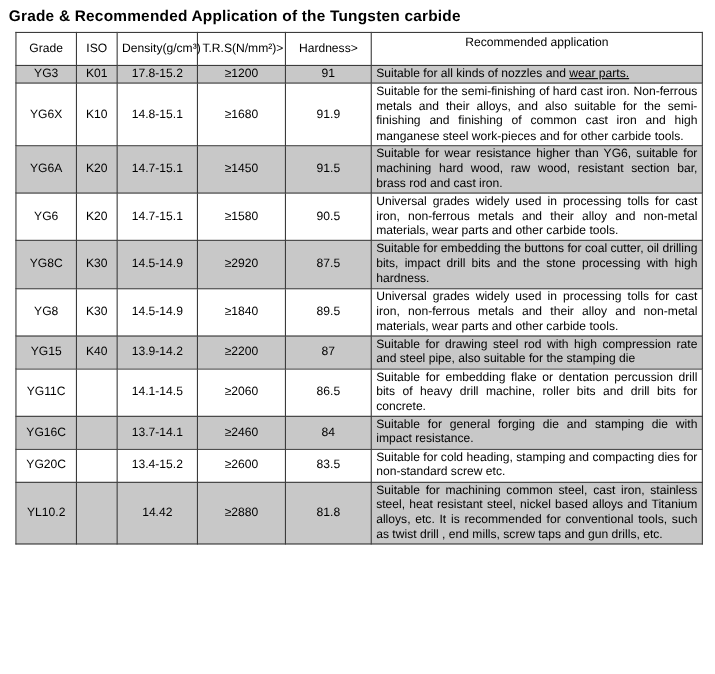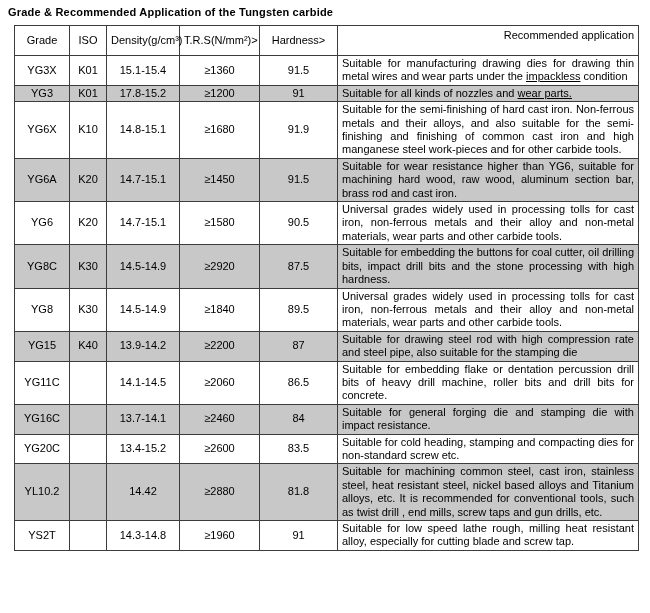--- a/index.html
+++ b/index.html
@@ -6,21 +6,21 @@
   html, body {
     margin: 0;
     padding: 0;
     width: 650px;
     height: 613px;
     background: #ffffff;
     font-family: "Liberation Sans", sans-serif;
     overflow: hidden;
   }
   .page-title {
-    font-size: 11px;
+    font-size: 14px;
     font-weight: bold;
     color: #000000;
     margin: 6px 0 7px 8px;
     letter-spacing: 0.2px;
   }
   table.carbide {
     border-collapse: collapse;
     margin-left: 14px;
     width: 624px;
     table-layout: fixed;
@@ -33,21 +33,21 @@
     color: #000000;
     vertical-align: middle;
   }
   table.carbide th {
     font-weight: normal;
     text-align: center;
     background: #ffffff;
     height: 30px;
   }
   table.carbide th.app-head {
-    text-align: right;
+    text-align: center;
     vertical-align: top;
     padding-top: 3px;
   }
   table.carbide td {
     text-align: center;
   }
   table.carbide td.app-cell {
     text-align: justify;
   }
   tr.shaded td { background: var(--shade, #c8c8c8); }
@@ -72,28 +72,20 @@
     <tr>
       <th>Grade</th>
       <th>ISO</th>
       <th>Density(g/cm³)</th>
       <th>T.R.S(N/mm²)&gt;</th>
       <th>Hardness&gt;</th>
       <th class="app-head">Recommended application</th>
     </tr>
   </thead>
   <tbody>
-      <tr>
-        <td>YG3X</td>
-        <td>K01</td>
-        <td>15.1-15.4</td>
-        <td>≥1360</td>
-        <td>91.5</td>
-        <td class="app-cell">Suitable for manufacturing drawing dies for drawing thin metal wires and wear parts under the <u>impackless</u> condition</td>
-      </tr>
       <tr class="shaded">
         <td>YG3</td>
         <td>K01</td>
         <td>17.8-15.2</td>
         <td>≥1200</td>
         <td>91</td>
         <td class="app-cell">Suitable for all kinds of nozzles and <u>wear parts.</u></td>
       </tr>
       <tr>
         <td>YG6X</td>
@@ -102,21 +94,21 @@
         <td>≥1680</td>
         <td>91.9</td>
         <td class="app-cell">Suitable for the semi-finishing of hard cast iron. Non-ferrous metals and their alloys, and also suitable for the semi-finishing and finishing of common cast iron and high manganese steel work-pieces and for other carbide tools.</td>
       </tr>
       <tr class="shaded">
         <td>YG6A</td>
         <td>K20</td>
         <td>14.7-15.1</td>
         <td>≥1450</td>
         <td>91.5</td>
-        <td class="app-cell">Suitable for wear resistance higher than YG6, suitable for machining hard wood, raw wood, aluminum section bar, brass rod and cast iron.</td>
+        <td class="app-cell">Suitable for wear resistance higher than YG6, suitable for machining hard wood, raw wood, resistant section bar, brass rod and cast iron.</td>
       </tr>
       <tr>
         <td>YG6</td>
         <td>K20</td>
         <td>14.7-15.1</td>
         <td>≥1580</td>
         <td>90.5</td>
         <td class="app-cell">Universal grades widely used in processing tolls for cast iron, non-ferrous metals and their alloy and non-metal materials, wear parts and other carbide tools.</td>
       </tr>
       <tr class="shaded">
@@ -168,22 +160,14 @@
         <td class="app-cell">Suitable for cold heading, stamping and compacting dies for non-standard screw etc.</td>
       </tr>
       <tr class="shaded">
         <td>YL10.2</td>
         <td></td>
         <td>14.42</td>
         <td>≥2880</td>
         <td>81.8</td>
         <td class="app-cell">Suitable for machining common steel, cast iron, stainless steel, heat resistant steel, nickel based alloys and Titanium alloys, etc. It is recommended for conventional tools, such as twist drill , end mills, screw taps and gun drills, etc.</td>
       </tr>
-      <tr>
-        <td>YS2T</td>
-        <td></td>
-        <td>14.3-14.8</td>
-        <td>≥1960</td>
-        <td>91</td>
-        <td class="app-cell">Suitable for low speed lathe rough, milling heat resistant alloy, especially for cutting blade and screw tap.</td>
-      </tr>
     </tbody>
 </table>
 
 </body></html>

